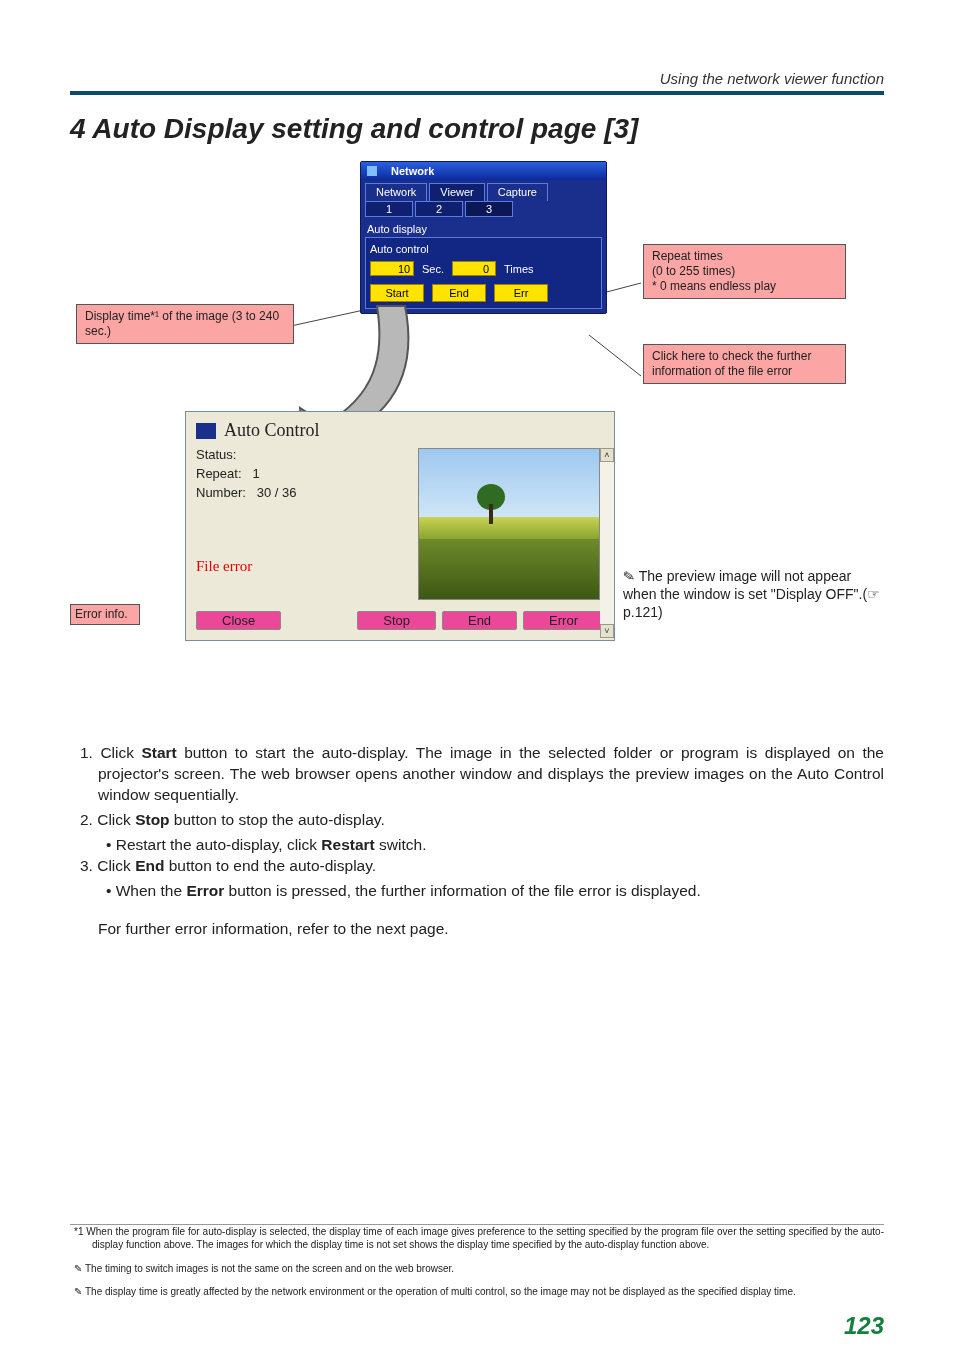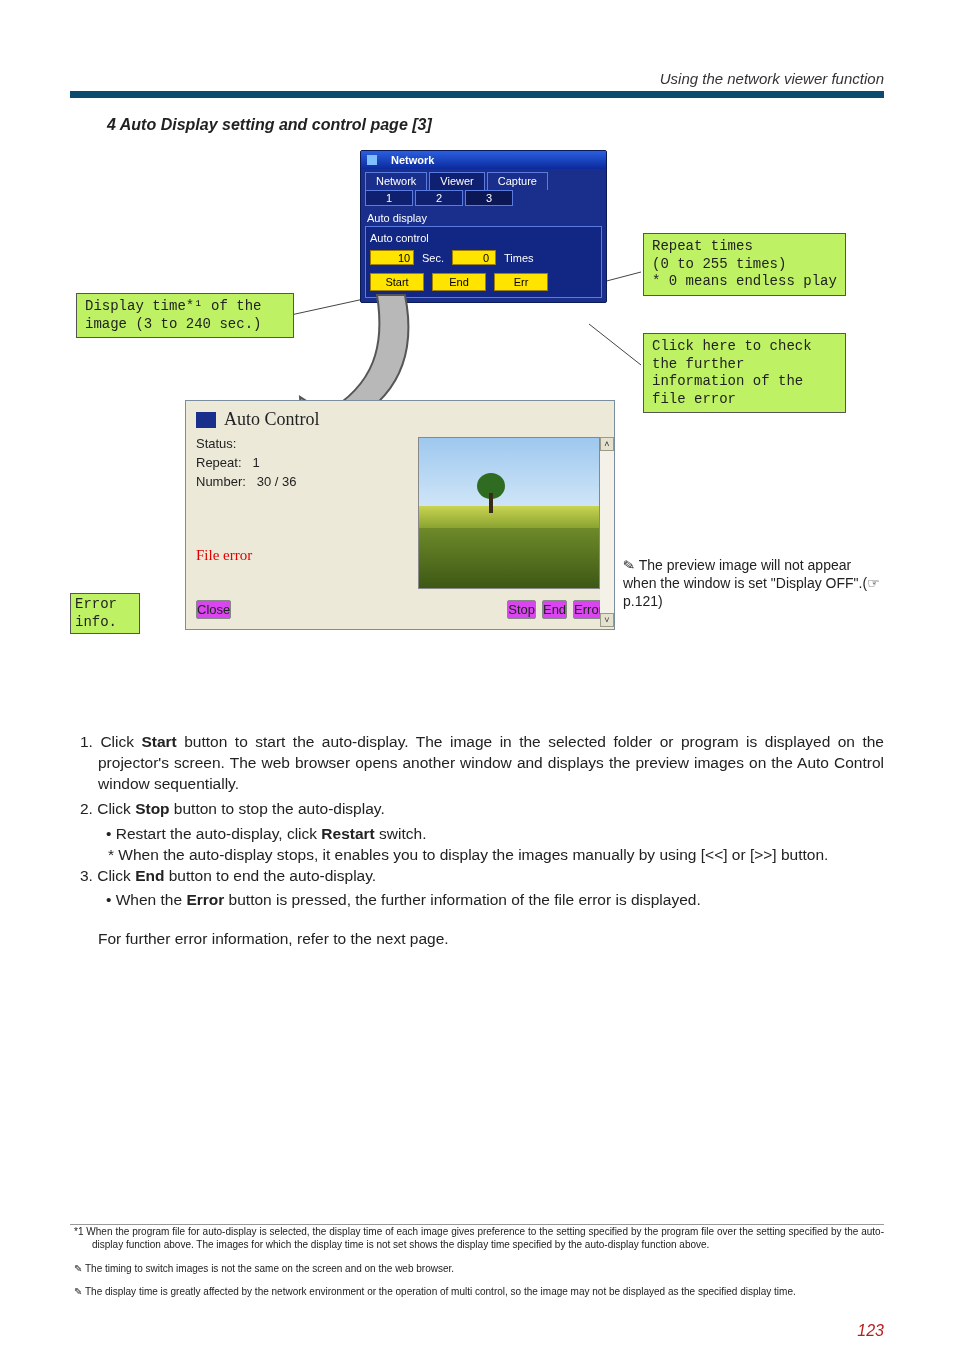--- a/index.html
+++ b/index.html
@@ -13,30 +13,29 @@
     padding: 70px 70px 30px 70px;
     position: relative;
     box-sizing: border-box;
     height: 1350px;
   }
   .running-head {
     text-align: right;
     font-style: italic;
     font-size: 15px;
     color: #333;
-    border-bottom: 7px solid #0c4a6e;
+    border-bottom: 4px solid #0c4a6e;
     padding-bottom: 4px;
     margin-bottom: 18px;
   }
   .section-title {
     font-style: italic;
     font-weight: bold;
-    font-size: 16px;
+    font-size: 28px;
     margin-bottom: 16px;
-    margin-left: 37px;
   }
   .figure-area {
     position: relative;
     height: 570px;
   }
 
   
   .net-panel {
     position: absolute;
     left: 290px;
@@ -69,27 +68,27 @@
   .yellow-row { display:flex; gap:8px; align-items:center; margin-top:4px; }
   .yf { background:#ffe400; color:#000; border:1px solid #a08000; padding:1px 4px; height:15px; display:flex; align-items:center; justify-content:center; font-size:11px; min-width:22px; box-sizing:border-box; }
   .yf.wide { width:44px;padding-left:28px; }
   .ytxt { color:#fff; font-size:11px; }
   .btnrow { display:flex; gap:8px; margin-top:8px; }
   .ybtn { background:#ffe400; color:#000; border:1px solid #a08000; padding:2px 0; width:52px; text-align:center; font-size:11px; }
 
   
   .callout {
     position: absolute;
-    background:#bef264;
+    background:#fca5a5;
     border:1px solid #555;
     padding:4px 8px;
-    font-size:14px;
+    font-size:12px;
     line-height:1.25;
     color:#222;
-    font-family:Liberation Mono, monospace;
+    font-family:Liberation Sans, sans-serif;
   }
 
   
   .acwin {
     position: absolute;
     left: 115px;
     top: 250px;
     width: 430px;
     background:#ece9d8;
     border:1px solid #7b8ea0;
@@ -110,21 +109,21 @@
   .horizon { position:absolute; top:45%; left:0; right:0; height:15%; background:linear-gradient(#c9d452,#8aa330); }
   .grass { position:absolute; top:60%; left:0; right:0; bottom:0; background:linear-gradient(#6e8a2a,#3d5814); }
   .tree-trunk { position:absolute; left:70px; top:55px; width:4px; height:20px; background:#3a2b18; }
   .tree-crown { position:absolute; left:58px; top:35px; width:28px; height:26px; background:#2f6b21; border-radius:50%; }
   .ac-scroll { position:absolute; right:0; top:36px; width:14px; height:190px;  }
   .ac-sc-btn { width:14px; height:14px; background:#e4e1cf; border:1px solid #9a9a88; box-sizing:border-box; text-align:center; font-size:9px; line-height:12px; color:#333; }
   .ac-sc-track { width:14px; flex:1; background:#f4f2e8; box-sizing:border-box; }
   .ac-scroll { display:flex; flex-direction:column; }
   .file-err { color:#e00000; font-family:"Times New Roman", serif; font-size:15px; margin-top:58px; }
   .ac-btns { margin-top:36px; display:flex; justify-content:space-between; align-items:center; }
-  .winbtn { background:#d946ef; border:1px solid #888; padding:1px 0; font-size:13px; border-radius:2px; }
+  .winbtn { background:#ec4899; border:1px solid #888; padding:1px 25px; font-size:13px; border-radius:2px; }
   .winbtn-group { display:flex; gap:6px; }
 
   
   .big-arrow {
     position:absolute;
     left: 195px;
     top: 135px;
     width: 160px;
     height: 180px;
     pointer-events:none;
@@ -151,23 +150,23 @@
     text-align:justify;
     border-top:1px solid #999;
     padding-top:0;
   }
   .fn { margin-bottom:10px; text-indent:-18px; margin-left:22px; }
   .pnum {
     position:absolute;
     right:70px;
     bottom:10px;
     font-style:italic;
-    font-weight:normal;
-    font-size:16px;
-    color:#b91c1c;
+    font-weight:bold;
+    font-size:24px;
+    color:#15803d;
   }
 
   .note-side {
     position:absolute;
     left: 553px;
     top: 406px;
     font-size:14px;
     line-height:1.3;
     width: 260px;
   }
@@ -296,21 +295,20 @@
     <div class="ol">
       <div class="li">
         <span>1. Click </span><b>Start</b><span> button to start the auto-display. The image in the selected folder or program is displayed on the projector's screen. The web browser opens another window and displays the preview images on the Auto Control window sequentially.</span>
       </div>
       <div class="li">
         <span>2. Click </span><b>Stop</b><span> button to stop the auto-display.</span>
       </div>
       <div class="sub">
         <span>• Restart the auto-display, click </span><b>Restart</b><span> switch.</span>
       </div>
-      <div class="sub2">* When the auto-display stops, it enables you to display the images manually by using [&lt;&lt;] or [&gt;&gt;] button.</div>
       <div class="li">
         <span>3. Click </span><b>End</b><span> button to end the auto-display.</span>
       </div>
       <div class="sub">
         <span>• When the </span><b>Error</b><span> button is pressed, the further information of the file error is displayed.</span>
       </div>
     </div>
     <div class="para">For further error information, refer to the next page.</div>
   </div>
 

